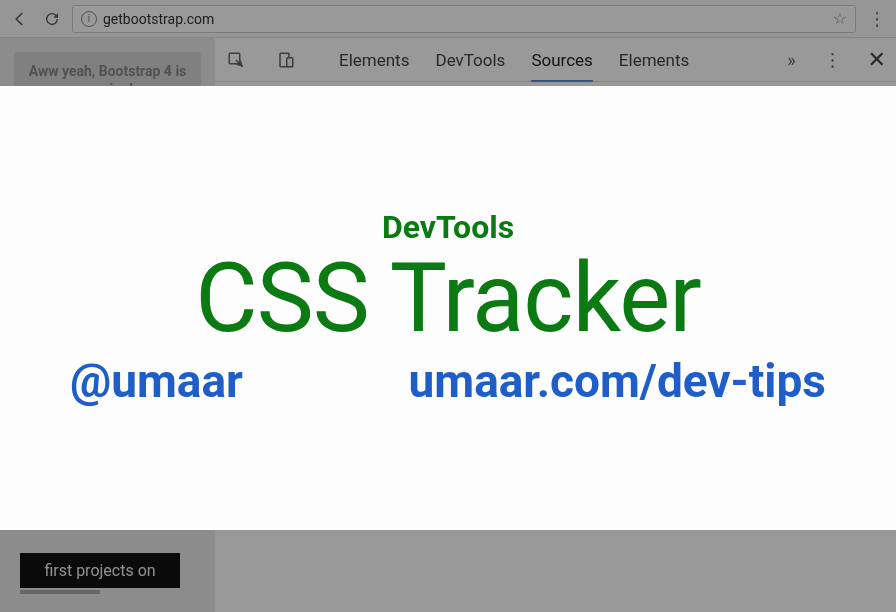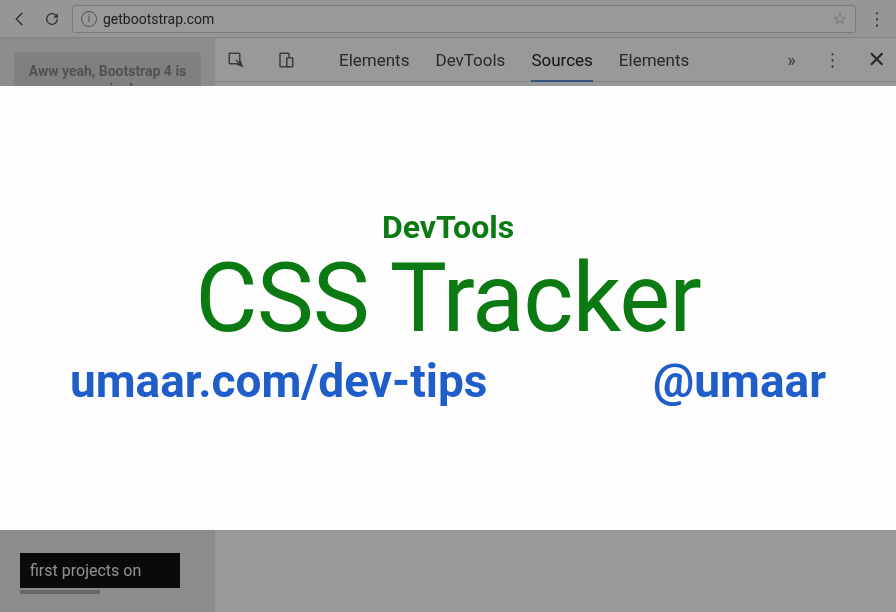--- a/index.html
+++ b/index.html
@@ -90,22 +90,22 @@
       line-height: 1.3;
     }
     .bottom-frag {
       position: absolute;
       bottom: 24px;
       left: 20px;
       width: 160px;
       background: #111;
       color: #eee;
       font-size: 16px;
-      padding: 8px 10px;
-      text-align: left;
+      padding: 8px 20px;
+      text-align: center;
     }
     .bottom-frag-underline {
       position: absolute;
       bottom: 18px; left: 20px;
       width: 80px; height: 4px;
       background: #aaa;
     }
     .right-panel {
       flex: 1;
       background: #fff;
@@ -253,16 +253,16 @@
     </div>
   </div>
 </div>
 
 <div class="dim-overlay"></div>
 
 <div class="title-card">
   <div class="tc-sub1">DevTools</div>
   <div class="tc-main">CSS Tracker</div>
   <div class="tc-links">
+    <span class="tc-link">@umaar</span>
     <span class="tc-link">umaar.com/dev-tips</span>
-    <span class="tc-link">@umaar</span>
   </div>
 </div>
 
 </body></html>

